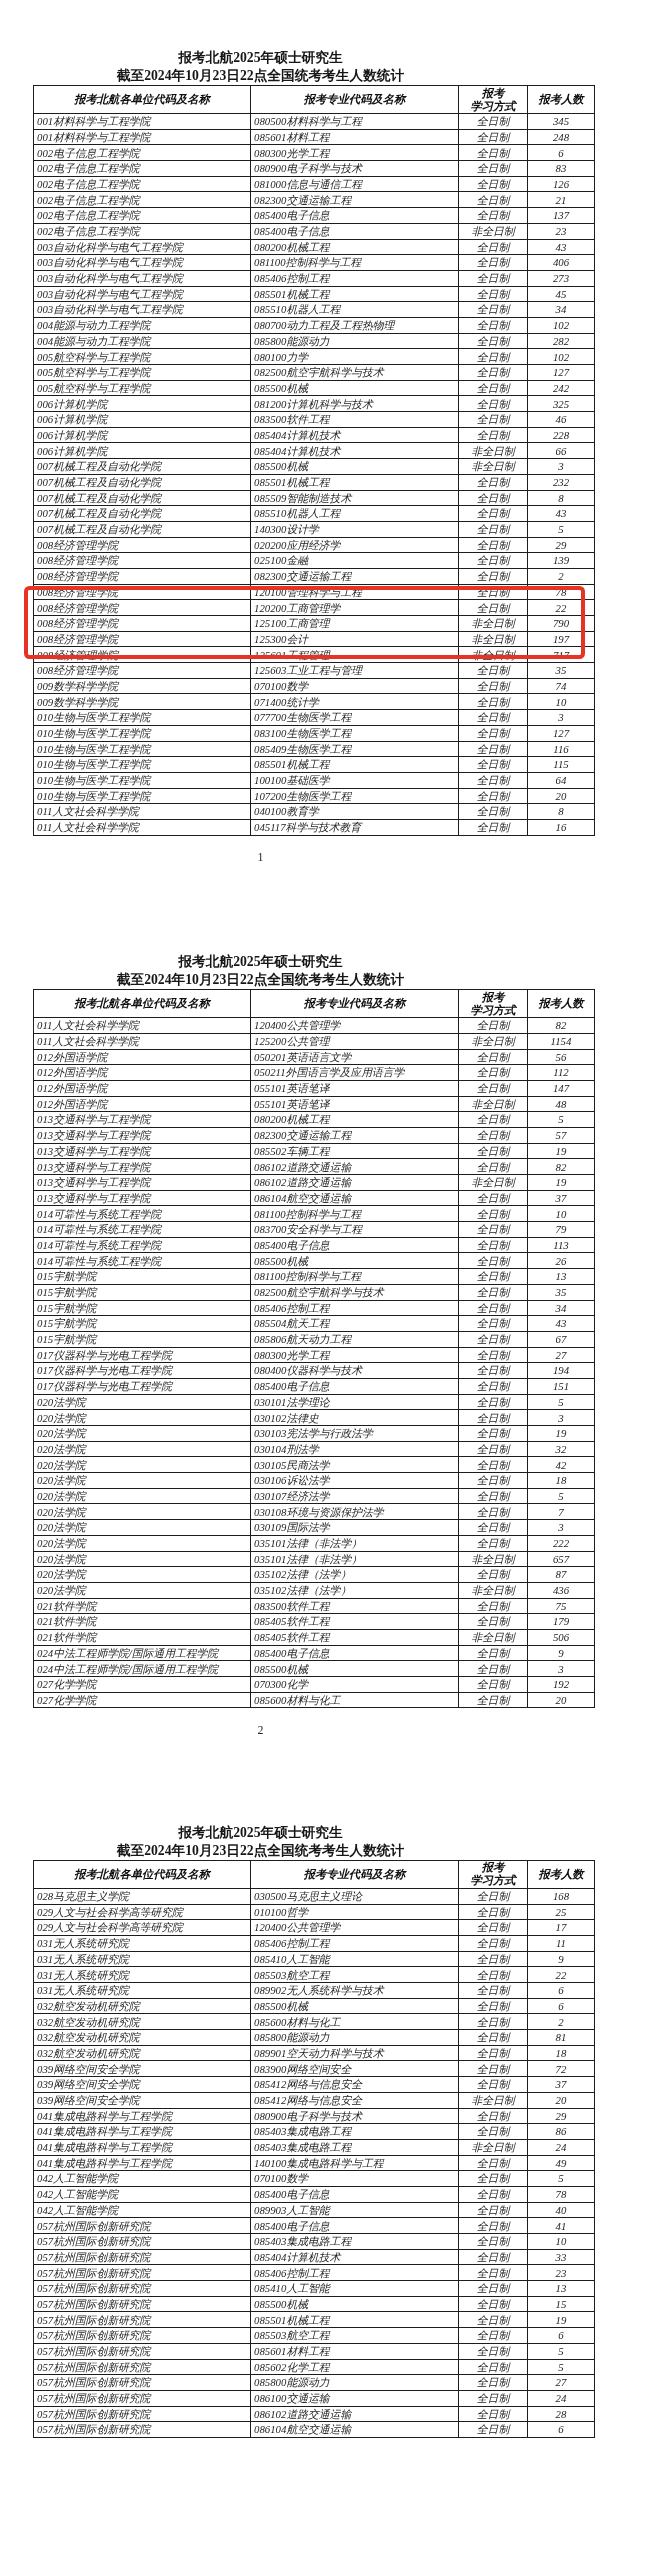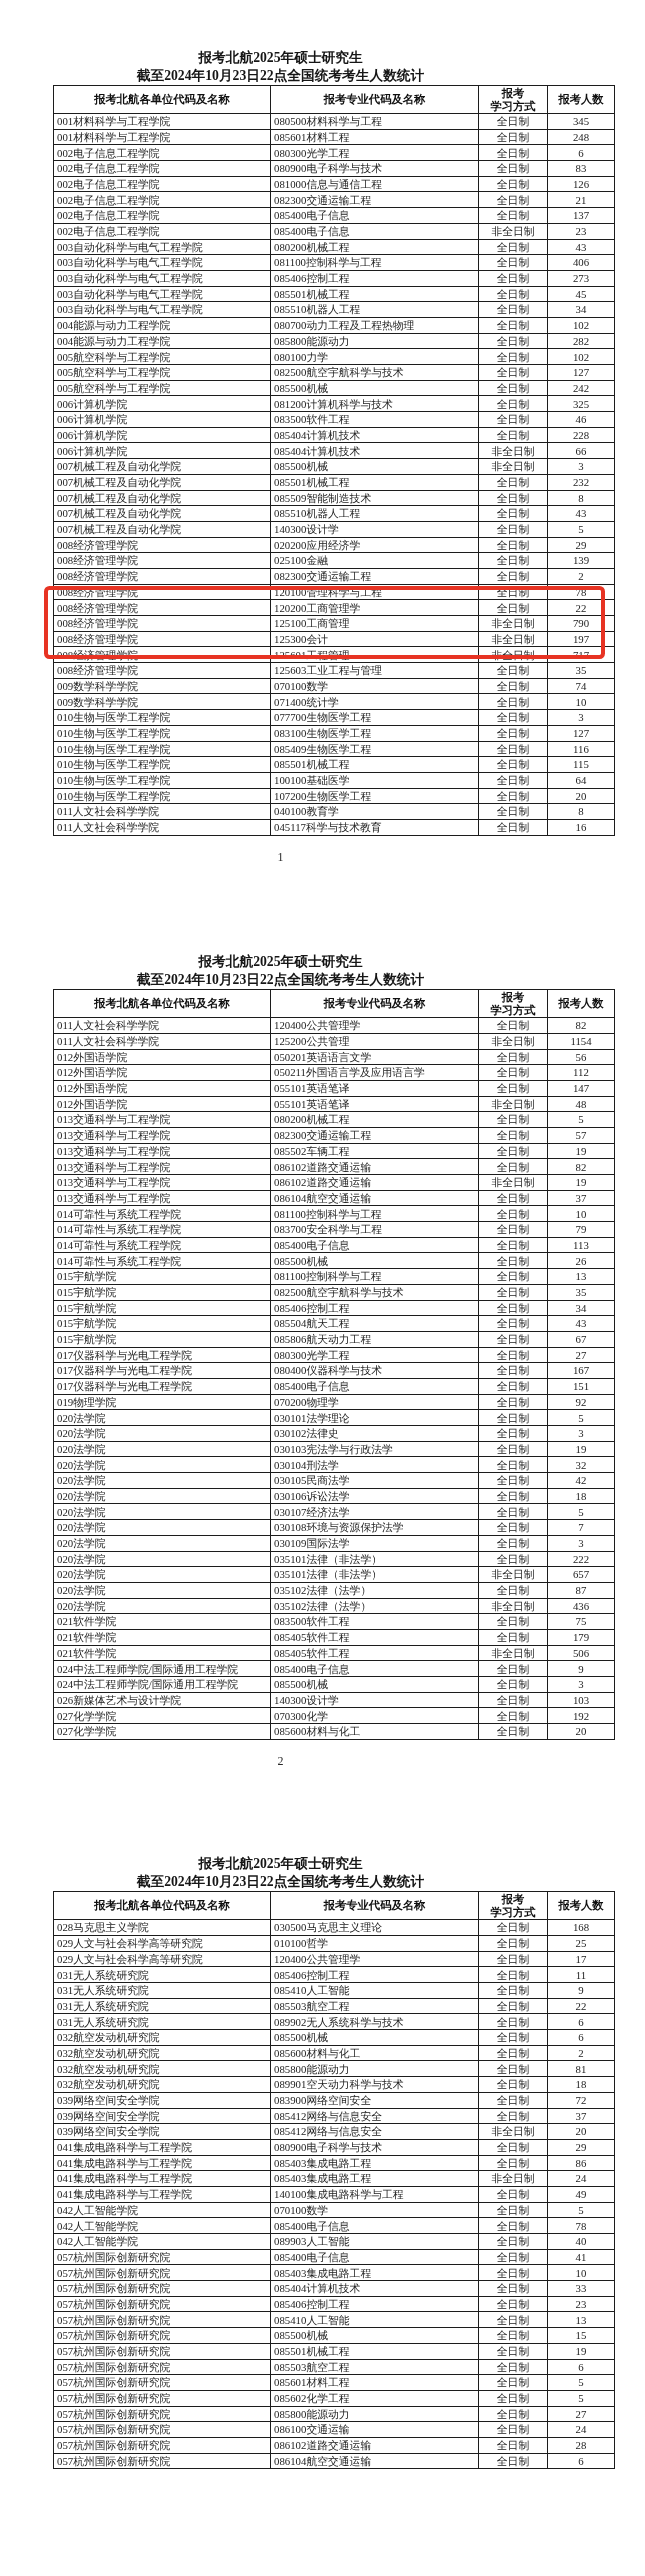--- a/index.html
+++ b/index.html
@@ -2,28 +2,28 @@
 <html style="font-size:9.6px"><head>
 <meta charset="utf-8">
 <style>
   html,body { margin:0; padding:0; background:#ffffff; }
   body {
     width:645px; min-height:2576px;
     font-family:"Liberation Serif","DejaVu Serif",serif;
     color:#1f1f1f;
     -webkit-font-smoothing:antialiased;
   }
-  .page { width:521px;margin-left:20px; }
+  .page { width:521px; }
   .page-1 { padding-top:49px; }
   .page-2 { padding-top:89px; }
   .page-3 { padding-top:87px; padding-bottom:49px; }
   .doc-title, .doc-subtitle {
     text-align:center; font-weight:bold; font-size:13.7px; line-height:18px; color:#161616;
   }
-  .table-wrap { position:relative; width:561px; margin-left:33px; }
+  .table-wrap { position:relative; width:561px; margin-left:33px;font-style:italic; }
   table.stats {
     width:561px; border-collapse:collapse; table-layout:fixed;
     border:1.8px solid #141414;
   }
   col.c-unit  { width:217px; }
   col.c-major { width:208px; }
   col.c-mode  { width:69px; }
   col.c-count { width:67px; }
   table.stats th {
     border:1.2px solid #1c1c1c; font-size:11.3px; font-weight:bold; color:#101010;
@@ -499,35 +499,29 @@
           <tr>
             <td class="cell-unit">017仪器科学与光电工程学院</td>
             <td class="cell-major">080300光学工程</td>
             <td class="cell-mode">全日制</td>
             <td class="cell-count">27</td>
           </tr>
           <tr>
             <td class="cell-unit">017仪器科学与光电工程学院</td>
             <td class="cell-major">080400仪器科学与技术</td>
             <td class="cell-mode">全日制</td>
-            <td class="cell-count">167</td>
+            <td class="cell-count">194</td>
           </tr>
           <tr>
             <td class="cell-unit">017仪器科学与光电工程学院</td>
             <td class="cell-major">085400电子信息</td>
             <td class="cell-mode">全日制</td>
             <td class="cell-count">151</td>
           </tr>
           <tr>
-            <td class="cell-unit">019物理学院</td>
-            <td class="cell-major">070200物理学</td>
-            <td class="cell-mode">全日制</td>
-            <td class="cell-count">92</td>
-          </tr>
-          <tr>
             <td class="cell-unit">020法学院</td>
             <td class="cell-major">030101法学理论</td>
             <td class="cell-mode">全日制</td>
             <td class="cell-count">5</td>
           </tr>
           <tr>
             <td class="cell-unit">020法学院</td>
             <td class="cell-major">030102法律史</td>
             <td class="cell-mode">全日制</td>
             <td class="cell-count">3</td>
@@ -620,26 +614,20 @@
             <td class="cell-unit">024中法工程师学院/国际通用工程学院</td>
             <td class="cell-major">085400电子信息</td>
             <td class="cell-mode">全日制</td>
             <td class="cell-count">9</td>
           </tr>
           <tr>
             <td class="cell-unit">024中法工程师学院/国际通用工程学院</td>
             <td class="cell-major">085500机械</td>
             <td class="cell-mode">全日制</td>
             <td class="cell-count">3</td>
-          </tr>
-          <tr>
-            <td class="cell-unit">026新媒体艺术与设计学院</td>
-            <td class="cell-major">140300设计学</td>
-            <td class="cell-mode">全日制</td>
-            <td class="cell-count">103</td>
           </tr>
           <tr>
             <td class="cell-unit">027化学学院</td>
             <td class="cell-major">070300化学</td>
             <td class="cell-mode">全日制</td>
             <td class="cell-count">192</td>
           </tr>
           <tr>
             <td class="cell-unit">027化学学院</td>
             <td class="cell-major">085600材料与化工</td>

